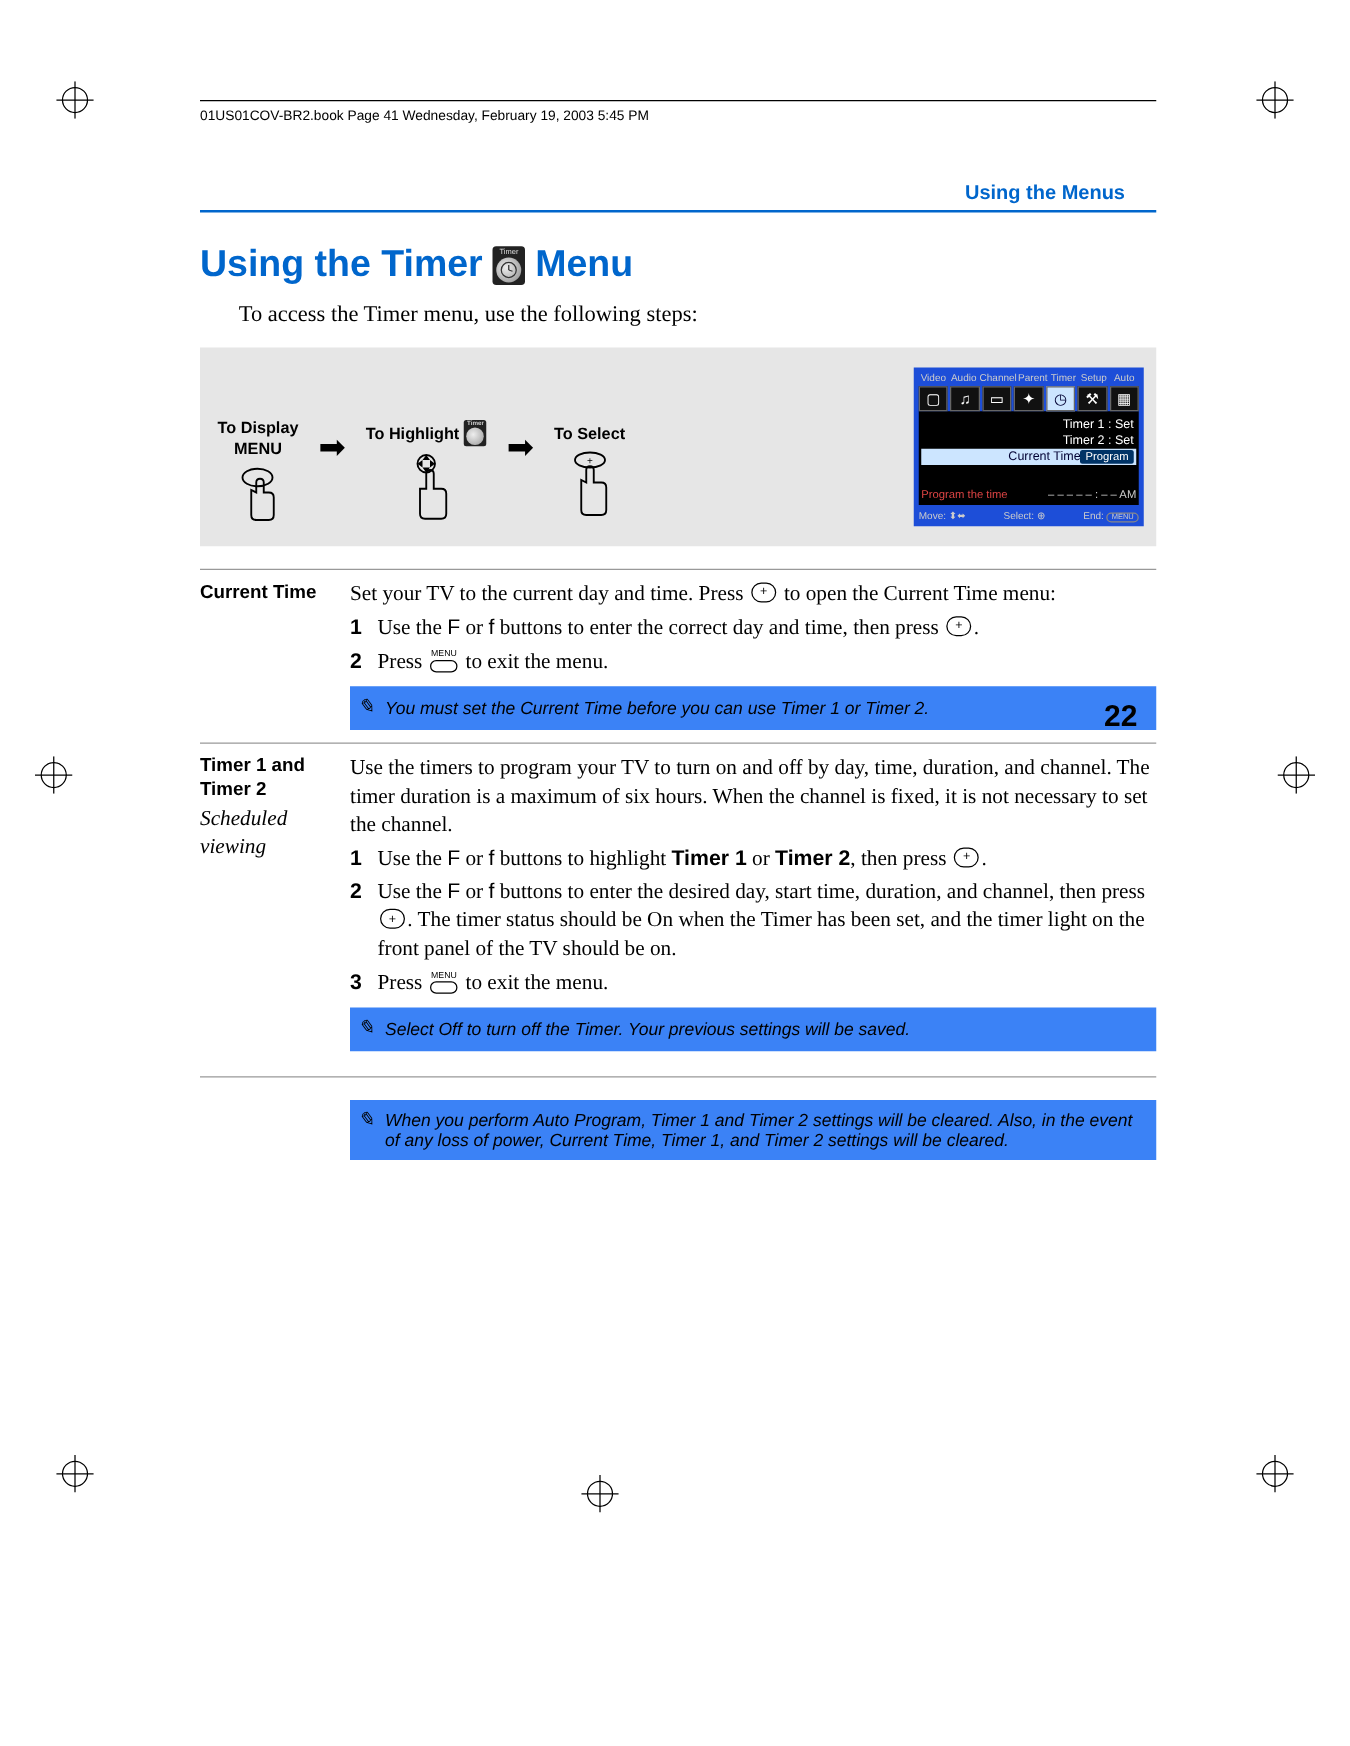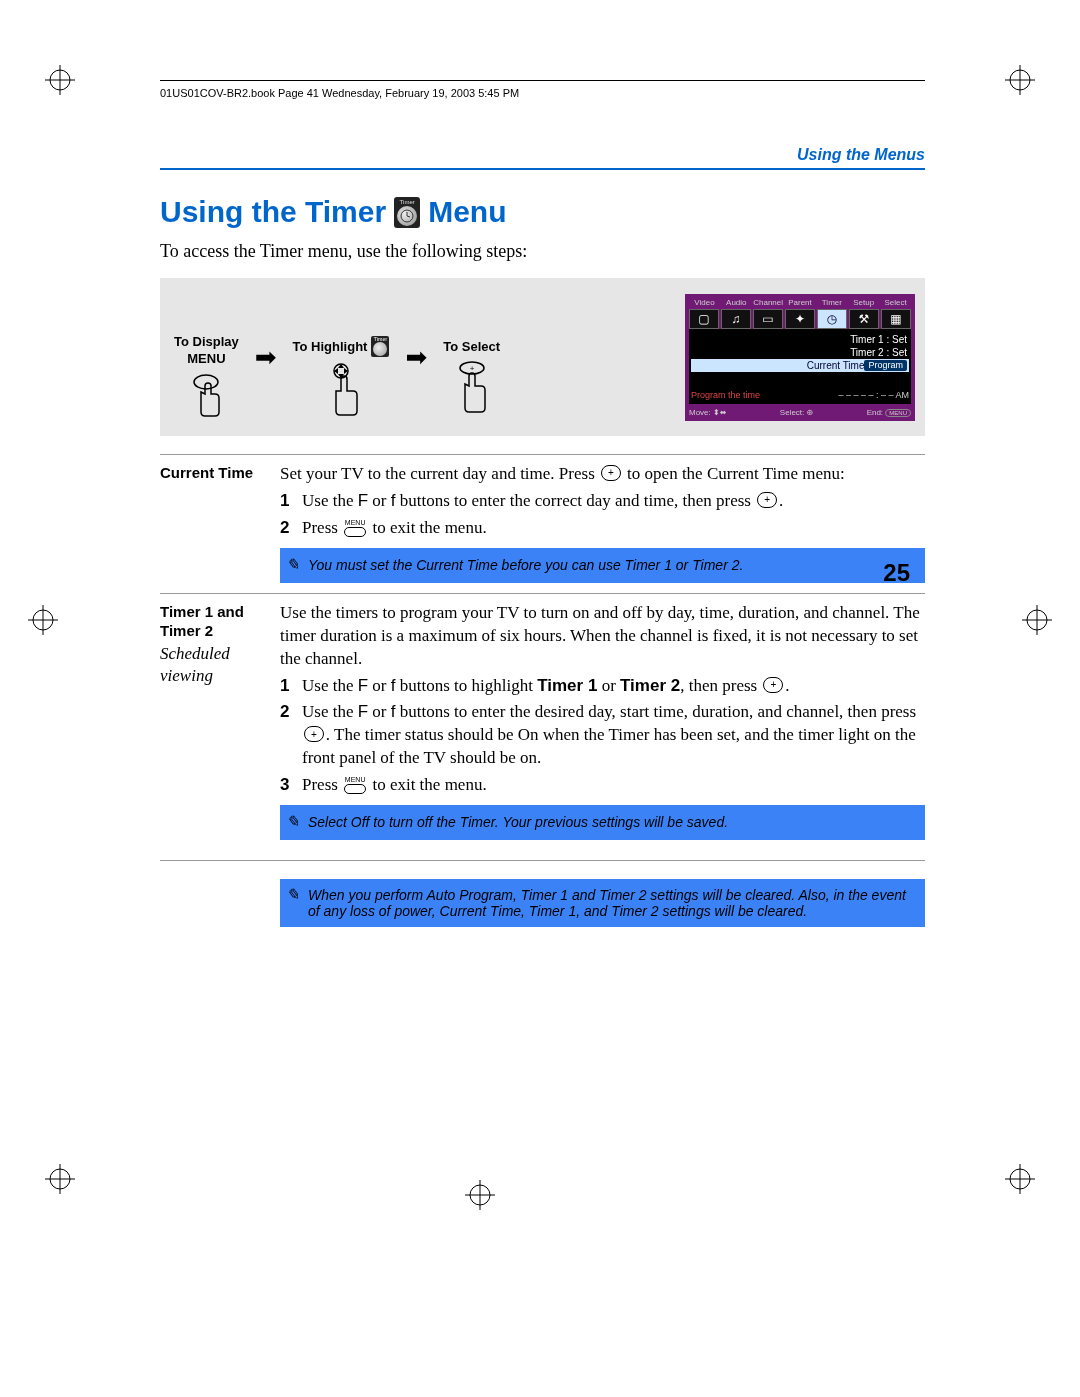--- a/index.html
+++ b/index.html
@@ -32,22 +32,21 @@
     position: absolute;
     top: 6px;
     left: 0;
   }
   .section-header {
     text-align: right;
     color: #0066cc;
     font-family: Arial, sans-serif;
     font-weight: bold;
     font-size: 16px;
-    font-style: italic;
-    margin: 65px 65px 0 0;
+    margin: 65px 90px 0 0;
   }
   .blue-rule {
     border-top: 2px solid #0066cc;
     margin: 4px 65px 0 65px;
   }
   .title {
     color: #0066cc;
     font-family: Arial, sans-serif;
     font-weight: bold;
     font-size: 30px;
@@ -72,45 +71,45 @@
   }
   .title-icon .circ {
     width: 20px; height: 20px;
     border-radius: 50%;
     background: radial-gradient(circle at 40% 40%, #eee, #888);
     display:flex; align-items:center; justify-content:center;
     margin-top:1px;
   }
   .intro {
     font-size: 18px;
-    margin: 12px 0 0 65px;
+    margin: 12px 0 0 96px;
   }
   .steps-box {
     background: #e6e6e6;
     margin: 16px 65px 0 65px;
     padding: 14px 10px 14px 14px;
     display: flex;
     align-items: center;
   }
   .step-col {
     display: flex;
     flex-direction: column;
     align-items: center;
     font-family: Arial, sans-serif;
   }
   .step-label { font-weight: bold; font-size: 13px; display:flex; align-items:center; gap:4px;margin-top:42px;}
   .step-sub   { font-weight: bold; font-size: 13px; margin-top:2px; }
   .hand-icon { margin-top: 6px; }
   .arrow { font-size: 26px; margin: 0 16px; }
   .osd {
-    background: #701a75;
+    background: #1d4ed8;
     color: #fff;
     font-family: Arial, sans-serif;
     font-size: 10px;
-    width: 230px;
+    width: 184px;
     margin-left: auto;
     padding: 4px;
   }
   .osd-tabs { display:flex; gap:1px; justify-content:space-between; font-size:8px; color:#ccc; }
   .osd-tabs span { flex:1; text-align:center; }
   .osd-icons { display:flex; gap:2px; margin-top:2px; }
   .osd-icon { flex:1; height:20px; background:#111; border:1px solid #666; display:flex; align-items:center; justify-content:center; font-size:12px;}
   .osd-icon.active { background:#cce5ff; color:#003; }
   .osd-body { background:#000; padding:4px 2px; }
   .osd-row { display:flex; justify-content:flex-end; padding:1px 2px; }
@@ -266,21 +265,21 @@
     </div>
 
     <div class="osd">
       <div class="osd-tabs">
         <span>Video</span>
         <span>Audio</span>
         <span>Channel</span>
         <span>Parent</span>
         <span>Timer</span>
         <span>Setup</span>
-        <span>Select</span>
+        <span>Auto</span>
       </div>
       <div class="osd-icons">
         <div class="osd-icon">▢</div>
         <div class="osd-icon">♫</div>
         <div class="osd-icon">▭</div>
         <div class="osd-icon">✦</div>
         <div class="osd-icon active">◷</div>
         <div class="osd-icon">⚒</div>
         <div class="osd-icon">▦</div>
       </div>
@@ -357,14 +356,14 @@
         </ol>
         <div class="note">Select Off to turn off the Timer. Your previous settings will be saved.</div>
       </div>
     </div>
   </div>
 
   <div class="note-standalone">
     <div class="note" style="margin-left:120px">When you perform Auto Program, Timer 1 and Timer 2 settings will be cleared. Also, in the event of any loss of power, Current Time, Timer 1, and Timer 2 settings will be cleared.</div>
   </div>
 
-  <div class="page-num">25</div>
+  <div class="page-num">22</div>
 </div>
 
 </body></html>

